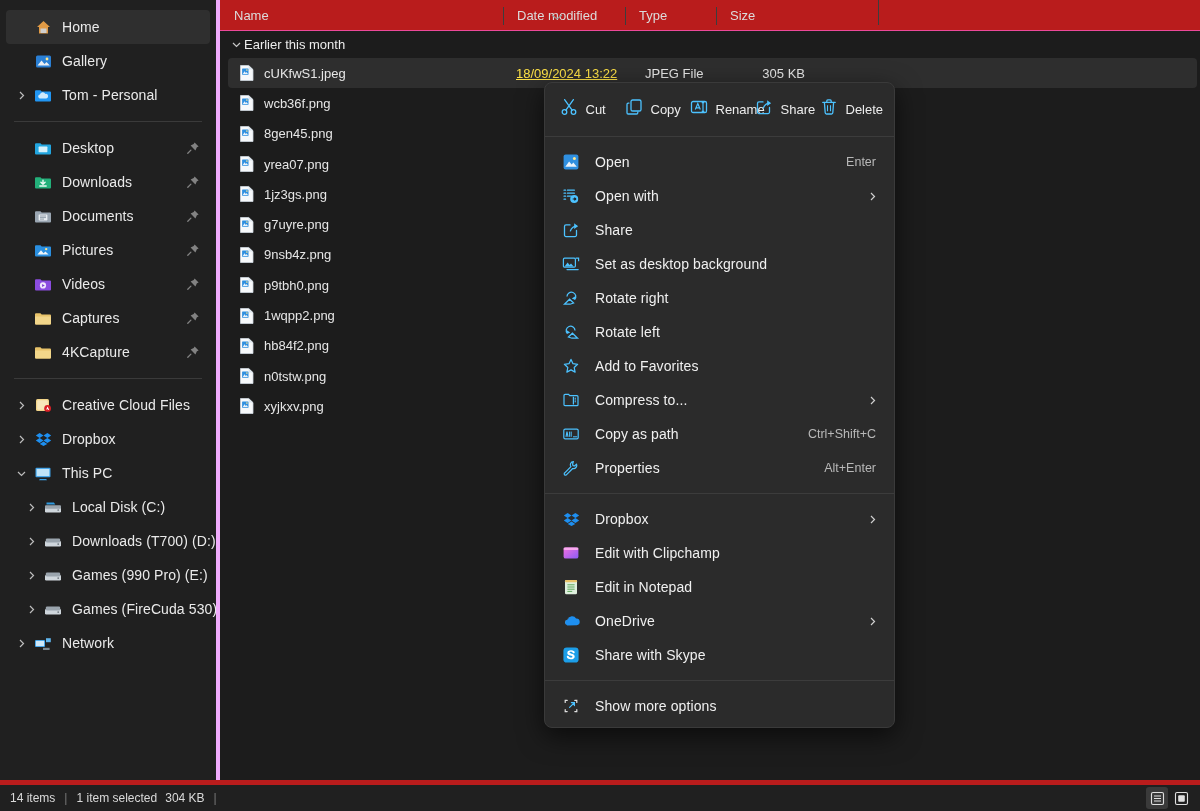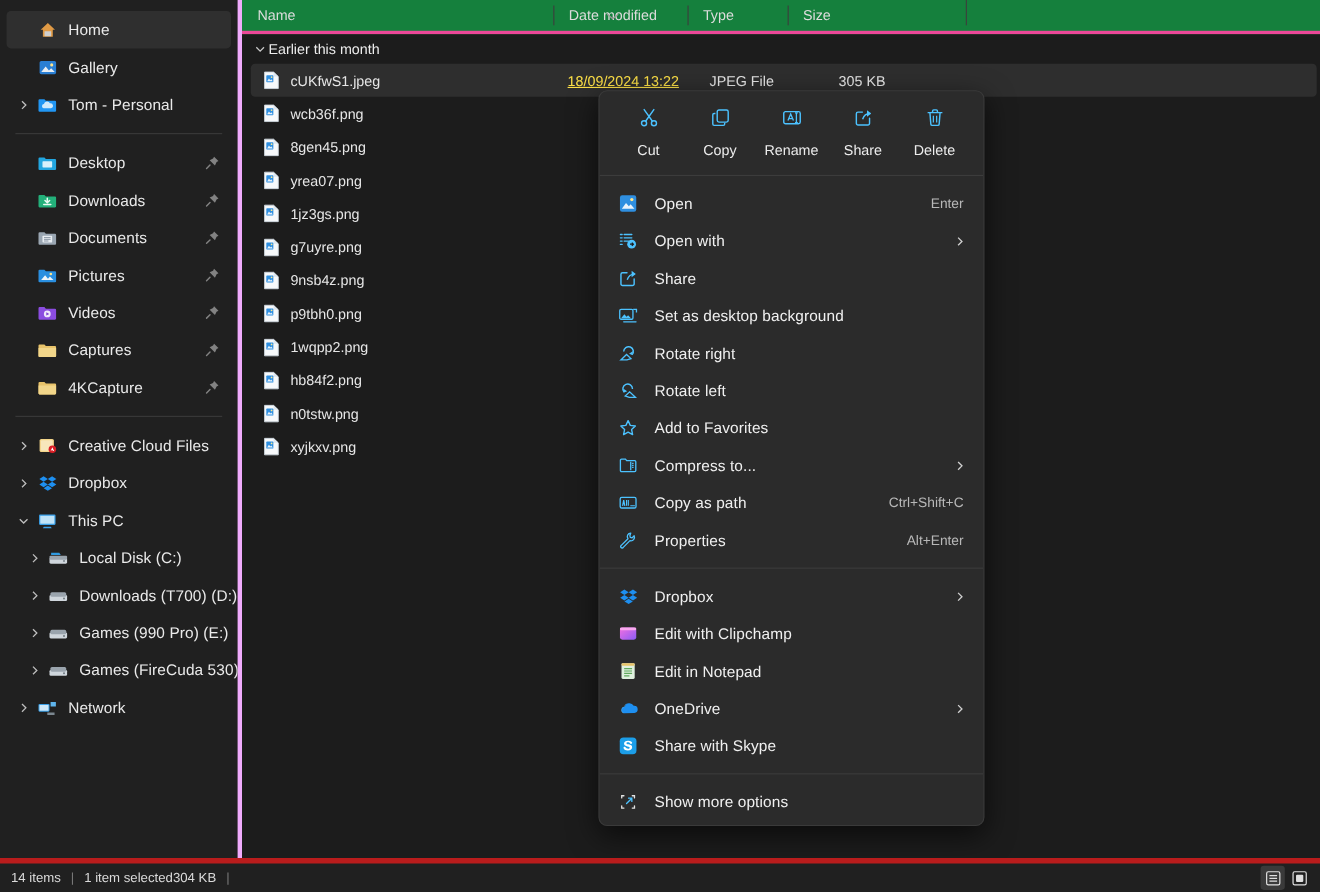--- a/index.html
+++ b/index.html
@@ -33,21 +33,21 @@
   .nav-icon { width:22px; height:22px; flex:none; display:flex; align-items:center; justify-content:center; margin-right:8px; }
   .nav-label { font-size:14px; color:#eaeaea; white-space:nowrap; letter-spacing:.1px; }
   .pin { position:absolute; right:10px; top:50%; transform:translateY(-50%); width:14px; height:14px; opacity:.55; }
   .nav-sep { height:1px; background:#3a3a3a; margin:9px 14px 9px 14px; }
   .nav-indent-2 .chev { margin-left:10px; }
 
   
   .main { flex:1; position:relative; background:#1c1c1c; overflow:hidden; }
   .col-head {
     display:flex; height:31px; align-items:flex-end; position:relative;
-    border-bottom:3px solid #ec4899; background:#15803d;
+    border-bottom:1px solid #ec4899; background:#b91c1c;
   }
   .col-head .ch {
     font-size:13px; color:#dcdcdc; padding:0 0 7px 14px; position:relative; white-space:nowrap;
   }
   .col-head .ch + .ch::before {
     content:""; position:absolute; left:0; top:-1px; bottom:5px; width:1px; background:#3d3d3d;
   }
   .col-name { width:283px; }
   .col-date { width:122px; }
   .col-type { width:91px; }
@@ -83,21 +83,21 @@
     position:absolute; left:324px; top:82px; width:351px;
     background:#2b2b2b; border:1px solid #3a3a3a; border-radius:8px;
     box-shadow:0 8px 26px rgba(0,0,0,.62);
     padding:0; overflow:hidden; z-index:50;
   }
   .ctx-toolbar {
     display:flex; justify-content:space-around; align-items:flex-start;
     padding:9px 12px 8px 12px;
   }
   .tb-item {
-    display:flex; flex-direction:column; align-items:center; gap:7px;
+    display:flex; flex-direction:row; align-items:center; gap:7px;
     width:62px; padding:5px 0 3px 0; border-radius:5px; cursor:default;
   }
   .tb-item .lbl { font-size:13px; color:#ececec; }
   .ctx-sep { height:1px; background:#3c3c3c; margin:4px 0; }
   .ctx-item {
     display:flex; align-items:center; height:34px; padding:0 12px 0 12px;
     margin:0 4px; border-radius:5px; position:relative; cursor:default;
   }
   .ctx-item .mi-ico { width:20px; height:20px; flex:none; display:flex; align-items:center; justify-content:center; margin-right:14px; }
   .ctx-item .mi-lbl { font-size:14px; color:#f0f0f0; letter-spacing:.1px; }
@@ -888,21 +888,21 @@
 
       </div>
 
     </div>
   </div>
 
   <div class="status">
     <span class="st">14 items</span>
     <span class="divider">|</span>
     <span class="st">1 item selected</span>
-    <span class="st" style="">304 KB</span>
+    <span class="st" style="margin-left:8px">304 KB</span>
     <span class="divider">|</span>
     <div class="view-btns">
       <div class="vbtn active">
         <svg width="15" height="15" viewBox="0 0 15 15">
             <rect x="1.5" y="1.5" width="12" height="12" rx="1.5" fill="none" stroke="#e0e0e0" stroke-width="1.1"></rect>
             <path d="M4 5h7M4 7.5h7M4 10h7" stroke="#e0e0e0" stroke-width="1.1"></path>
           </svg>
       </div>
       <div class="vbtn">
         <svg width="15" height="15" viewBox="0 0 15 15">

